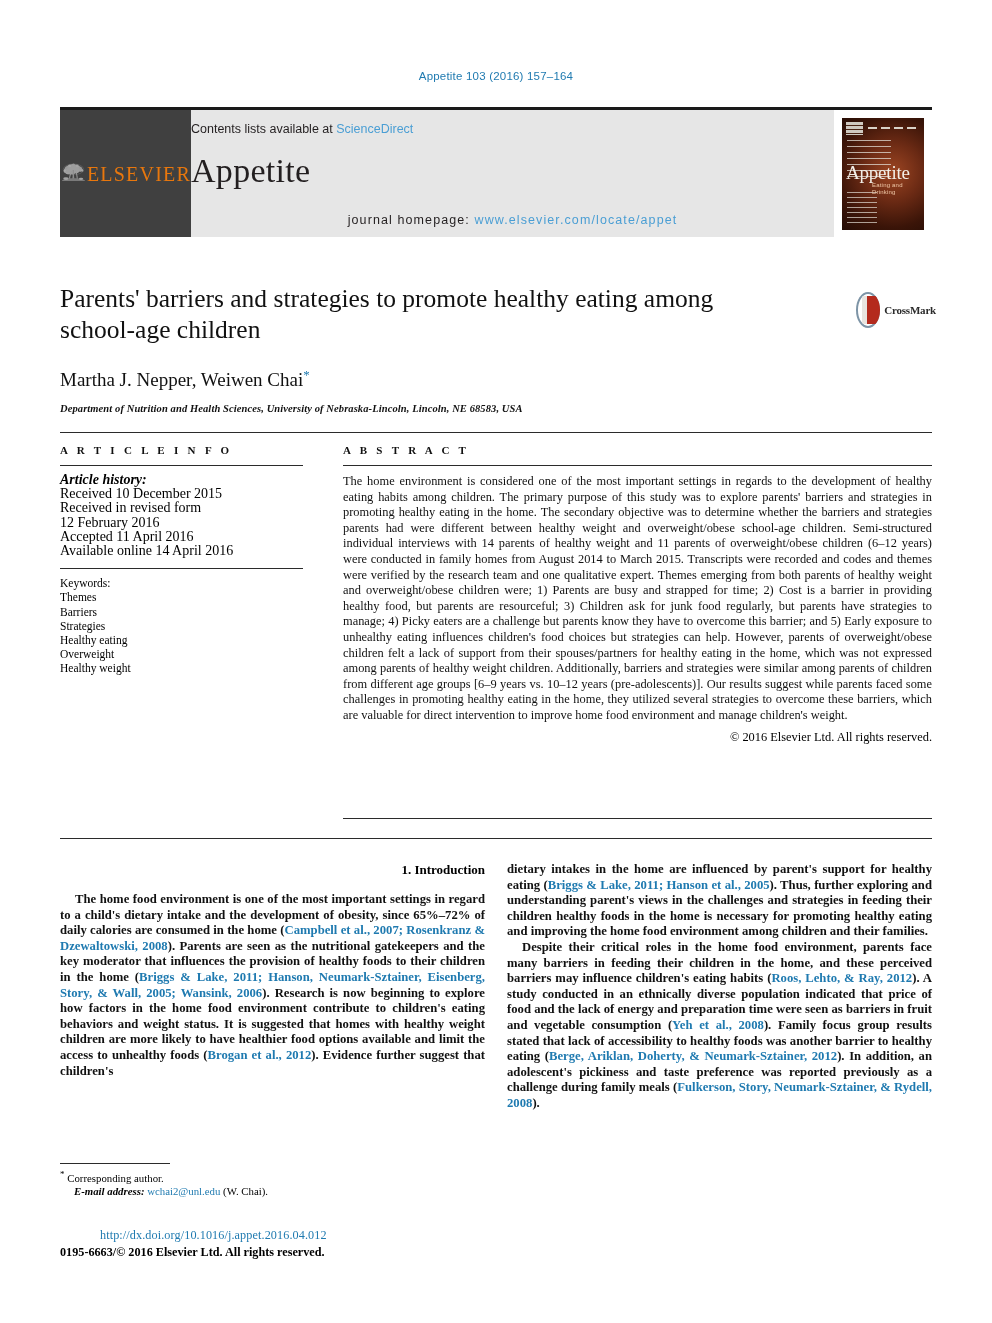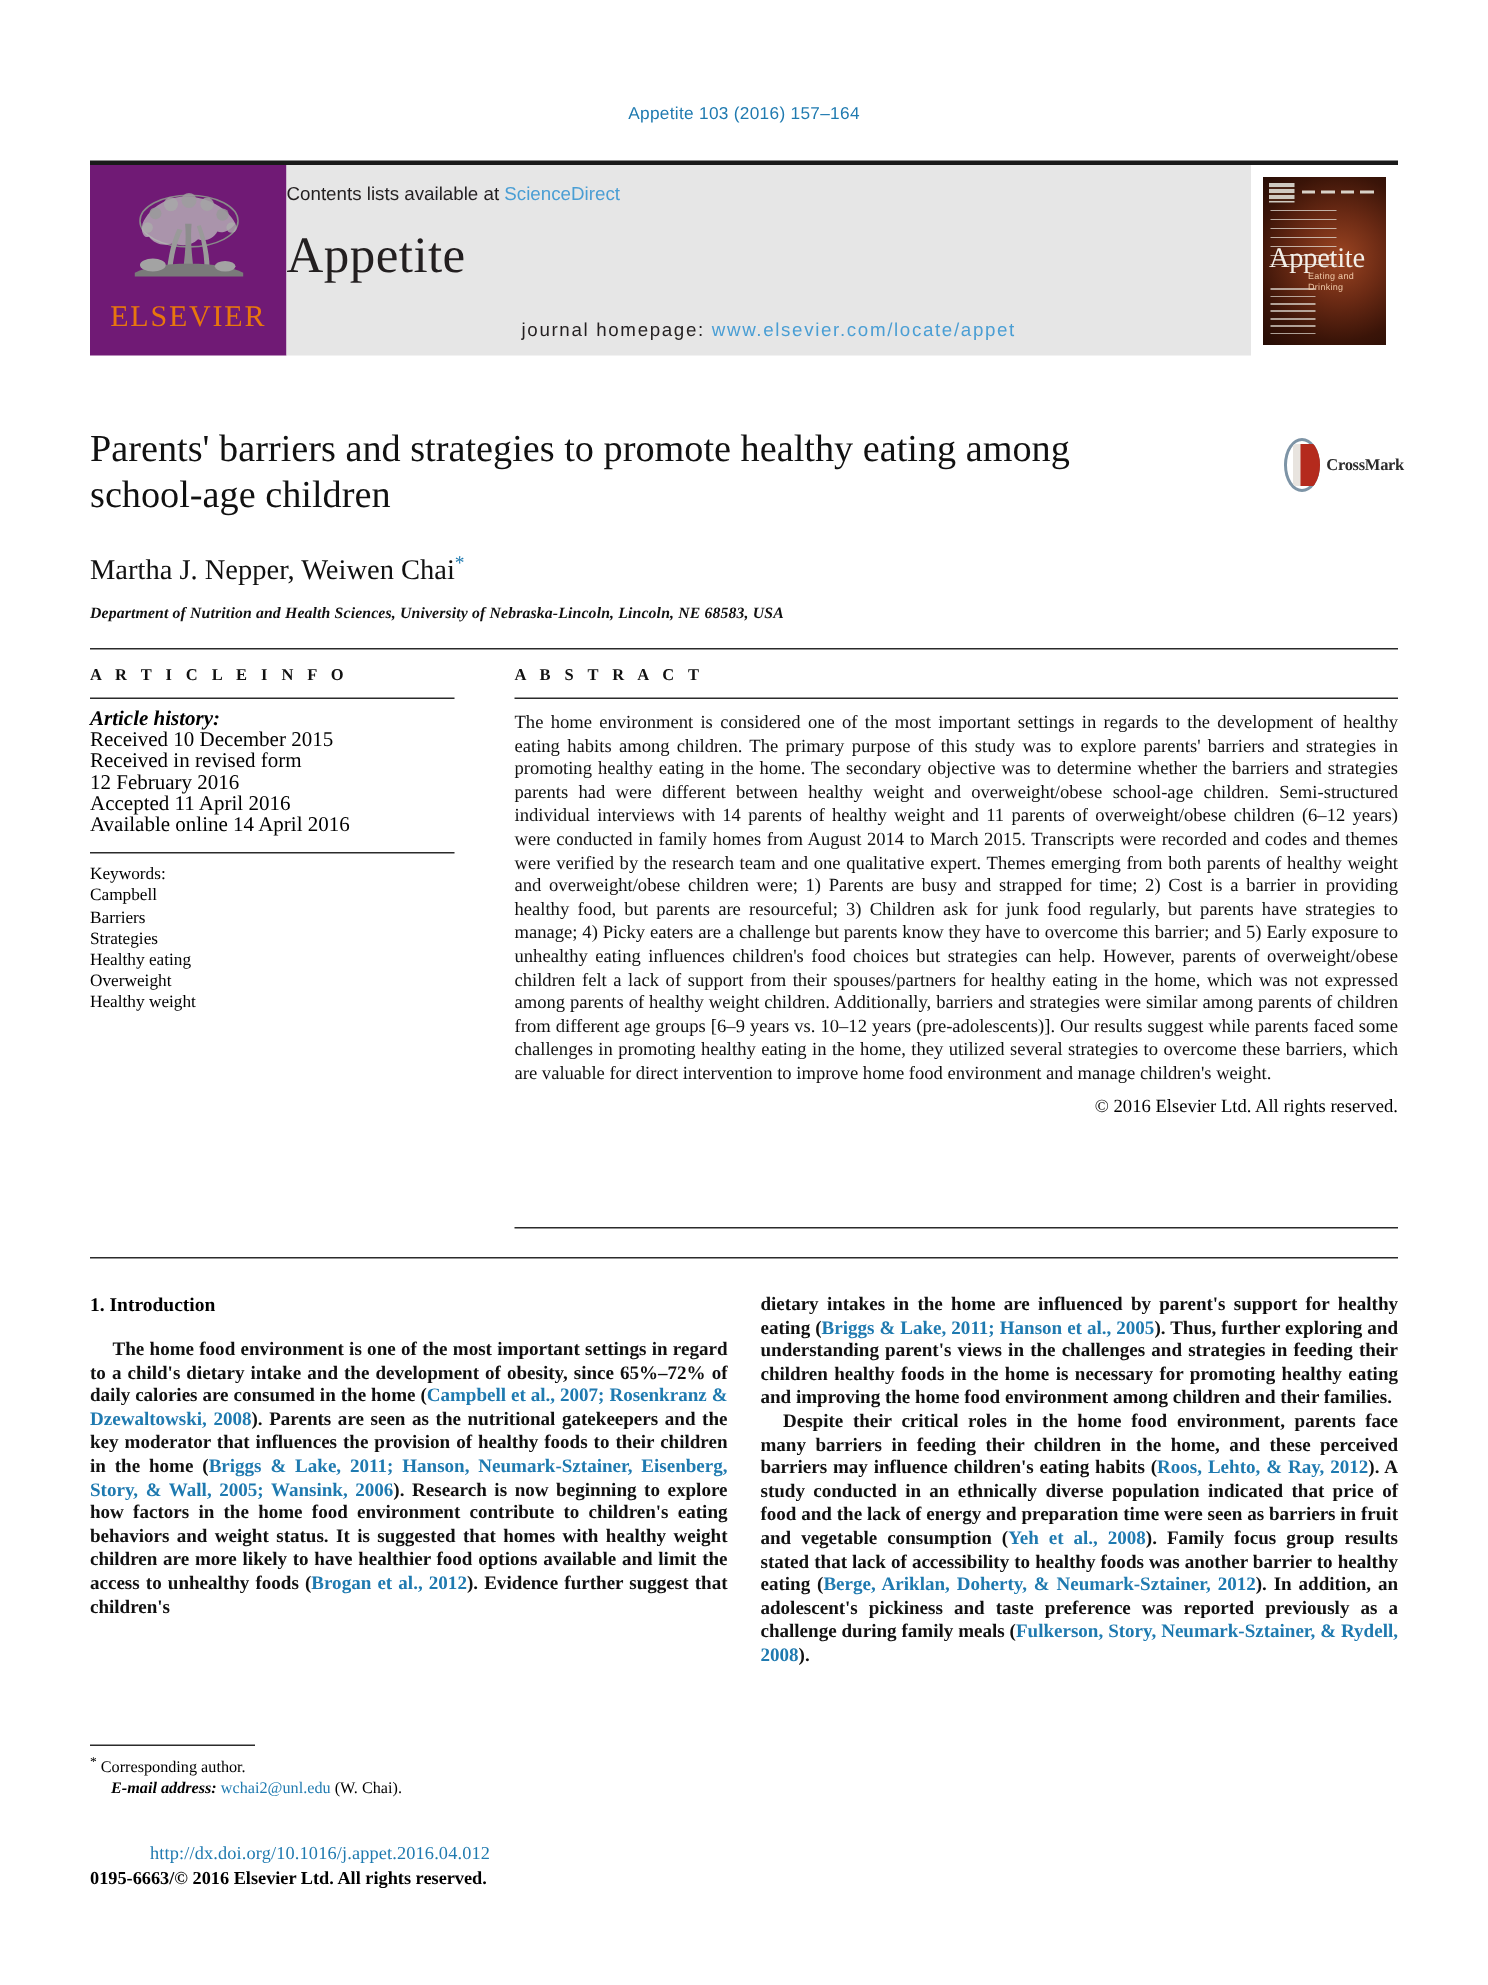--- a/index.html
+++ b/index.html
@@ -23,22 +23,22 @@
   }
 
   
   .masthead {
     position:absolute; left:60px; top:107px; width:872px; height:130px;
     border-top:3px solid #1a1a1a;
     box-sizing:border-box;
   }
   .masthead-inner { display:flex; height:127px; }
   .elsevier-cell {
-    width:131px; flex:0 0 131px; display:flex; flex-direction:column;
-    align-items:center; justify-content:center; background:#701a75;
+    width:131px; flex:0 0 131px; display:flex; 
+    align-items:center; justify-content:center; background:#404040;
   }
   .elsevier-tree { width:88px; height:74px; display:block; }
   .elsevier-word {
     font-family:"Liberation Serif", serif;
     font-size:20px; letter-spacing:1.2px; color:#e8770d; margin-top:1px;
     font-weight:400;
   }
   .center-cell {
     flex:1 1 auto; background:#e6e6e6; position:relative;
     display:flex; flex-direction:column; 
@@ -155,20 +155,21 @@
   .rule-bot {
     position:absolute; left:60px; top:838px; width:872px; height:1px; background:#2b2b2b;
   }
 
   
   .col-left  { position:absolute; left:60px;  top:862px; width:425px; }
   .col-right { position:absolute; left:507px; top:862px; width:425px; }
   .h2 {
     font-family:"Liberation Serif", serif; font-weight:bold; font-size:13px;
     margin:0 0 14px 0;
+    text-align:right;
   }
   .para {
     font-size:12.7px; line-height:15.6px; text-align:justify; text-indent:15px;
     margin:0 0 0 0; color:#111;font-weight:bold;
   }
   .para + .para { margin-top:0; }
   a.cit, .cit {
     color:#1f7ab0; text-decoration:none;
   }
 
@@ -265,21 +266,21 @@
       <div class="lbl">Article history:</div>
       <div>Received 10 December 2015</div>
       <div>Received in revised form</div>
       <div>12 February 2016</div>
       <div>Accepted 11 April 2016</div>
       <div>Available online 14 April 2016</div>
     </div>
     <div class="hr-thin kw-rule"></div>
     <div class="kw-body">
       <div class="lbl">Keywords:</div>
-      <div>Campbell</div>
+      <div>Themes</div>
       <div>Barriers</div>
       <div>Strategies</div>
       <div>Healthy eating</div>
       <div>Overweight</div>
       <div>Healthy weight</div>
     </div>
   </div>
 
   <div class="abs-col">
     <div class="sechead">A B S T R A C T</div>

